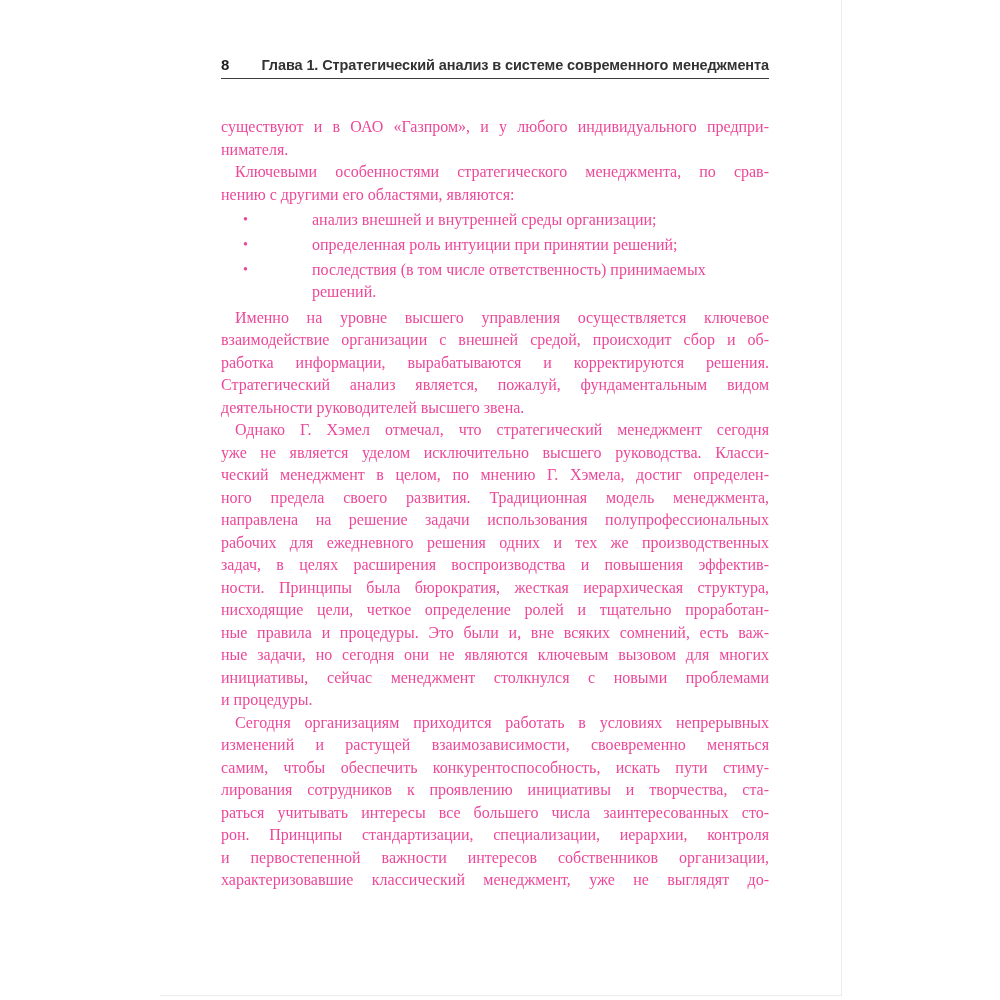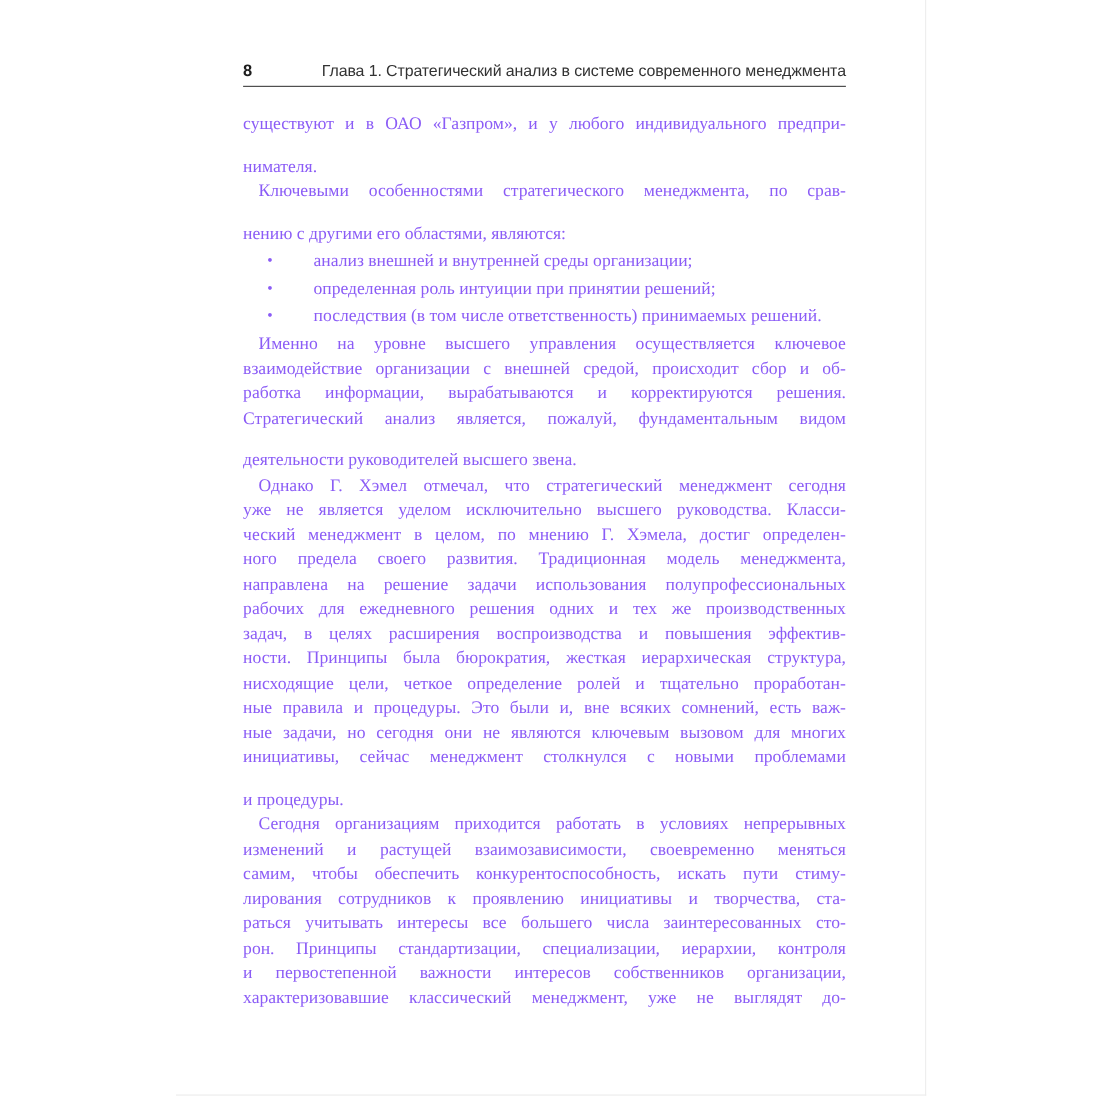--- a/index.html
+++ b/index.html
@@ -29,42 +29,42 @@
     position: absolute; left: 221px; top: 57px; width: 548px;
     display: flex; justify-content: space-between; align-items: flex-end;
     padding-bottom: 6px;
     border-bottom: 1.5px solid #3d3d3d;
     font-family: "Liberation Sans", sans-serif;
   }
   .page-num {
     font-size: 15px; font-weight: bold; color: #1d1d1d; line-height: 1;
   }
   .header-title {
-    font-size: 14.5px; font-weight: normal; color: #333333;
+    font-size: 14.5px; font-weight: bold; color: #333333;
     letter-spacing: -0.1px; line-height: 1;
   }
   
   .body-text {
-    position: absolute; left: 221px; top: 102px; width: 548px;
-    font-size: 16px; line-height: 22.5px; color: #8b5cf6;
+    position: absolute; left: 221px; top: 116px; width: 548px;
+    font-size: 16px; line-height: 22.5px; color: #ec4899;
   }
   .line {
     text-align: justify;
     text-align-last: justify;
     white-space: normal;
   }
-  .line.left   { text-align-last: left; margin-top: 16px; }
+  .line.left   { text-align-last: left; }
   .line.indent { text-indent: 14px; }
   .bullets { margin: 2px 0 3px 0; }
   .bullet-row { display: flex; margin: 2.5px 0; }
   .bullet-marker {
     flex: none; width: 42px; padding-left: 22px;
     font-size: 14px;
   }
-  .bullet-text { flex: 1; }
+  .bullet-text { flex: 1; margin-left: 27px; }
 </style>
 </head>
 <body>
 
 <div class="sheet">
 
   <div class="running-header">
     <span class="page-num">8</span>
     <span class="header-title">Глава 1. Стратегический анализ в системе современного менеджмента</span>
   </div>

